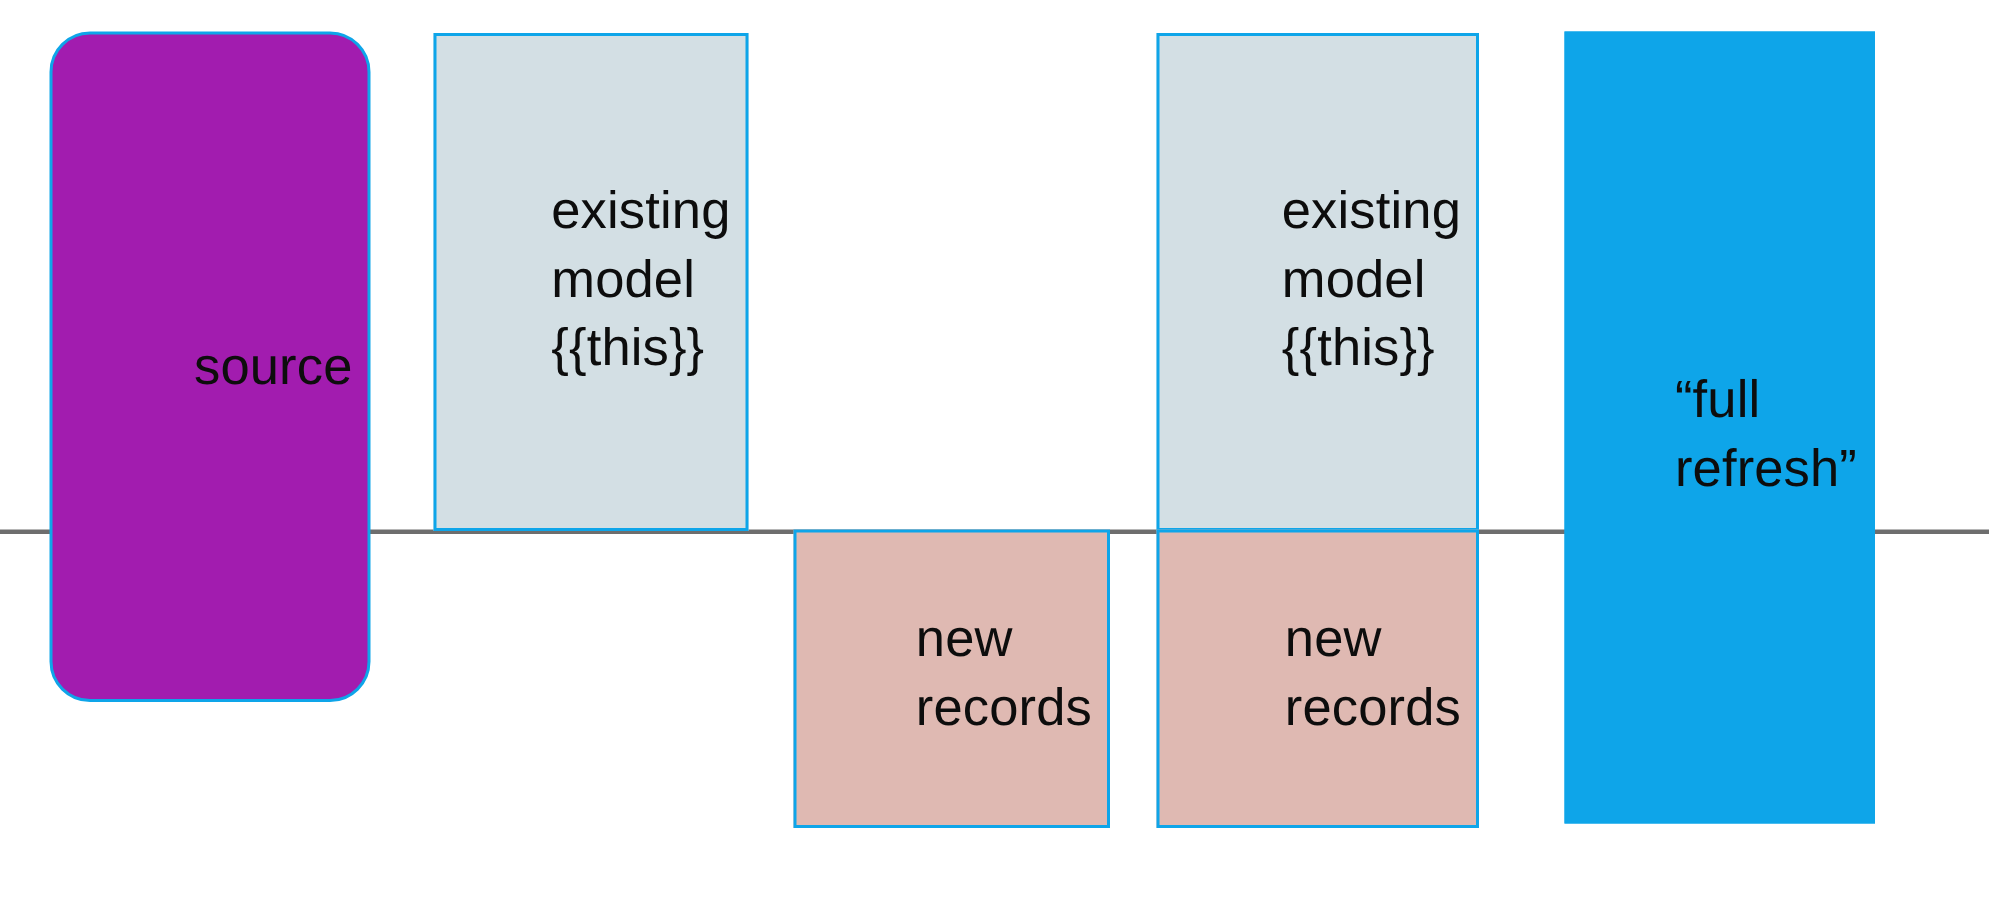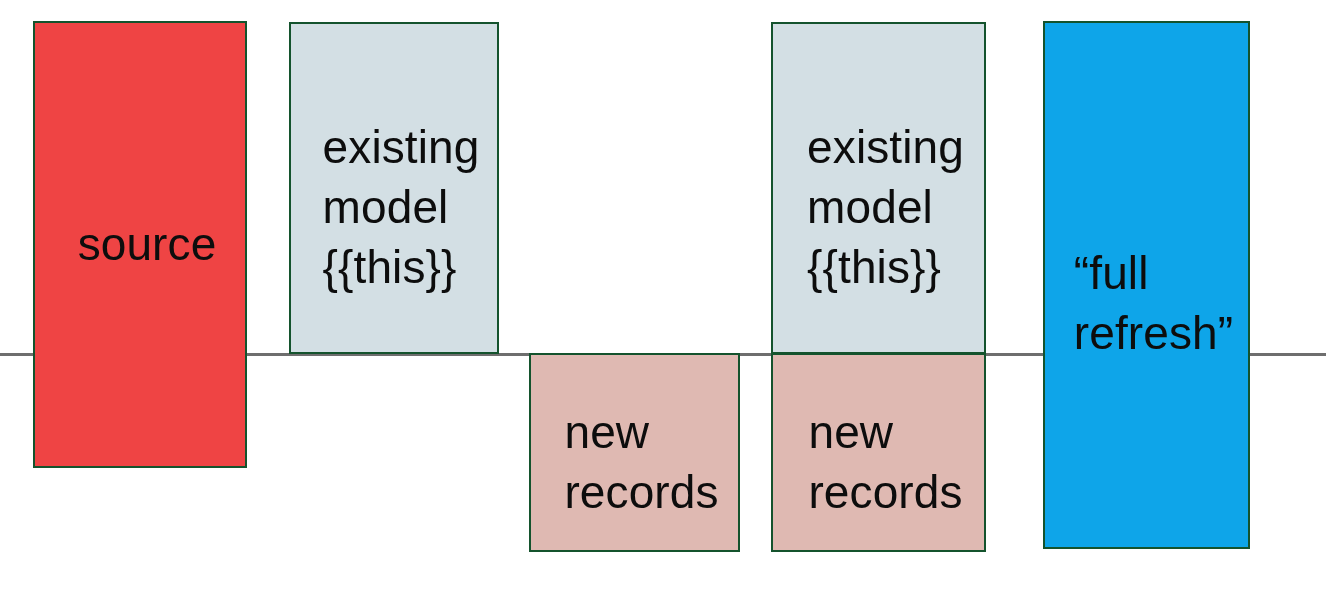--- a/index.html
+++ b/index.html
@@ -21,40 +21,41 @@
   .axis-line {
     position: absolute;
     left: 0;
     width: 1326px;
     height: 0;
     border-top: 3px solid #6e6e6e;
   }
   .block {
     position: absolute;
     box-sizing: border-box;
-    border: 2px solid #14532d;
+    border: 2px solid #0ea5e9;
     display: flex;
     align-items: center;
-    justify-content: center;
+    justify-content: flex-end;
     color: #0d0d0d;
-    font-size: 46px;
+    font-size: 35px;
     line-height: 1.30;
     letter-spacing: 0.1px;
     white-space: pre-line;
     overflow: hidden;
   }
   .block .label {
     padding-left: 24px;
     padding-right: 10px;
     display: block;
   }
   
   .b-source {
     left: 33px;  top: 21px;  width: 214px;  height: 447px;
-    background: #ef4444;
+    background: #a21caf;
+    border-radius: 27px;
   }
   .b-existing-1 {
     left: 289px; top: 22px;  width: 210px;  height: 332px;
     background: #d3dfe4;
     align-items: flex-start;
   }
   .b-existing-1 .label { padding-top: 94px; }
   .b-new-1 {
     left: 529px; top: 353px; width: 211px;  height: 199px;
     background: #dfb9b2;

